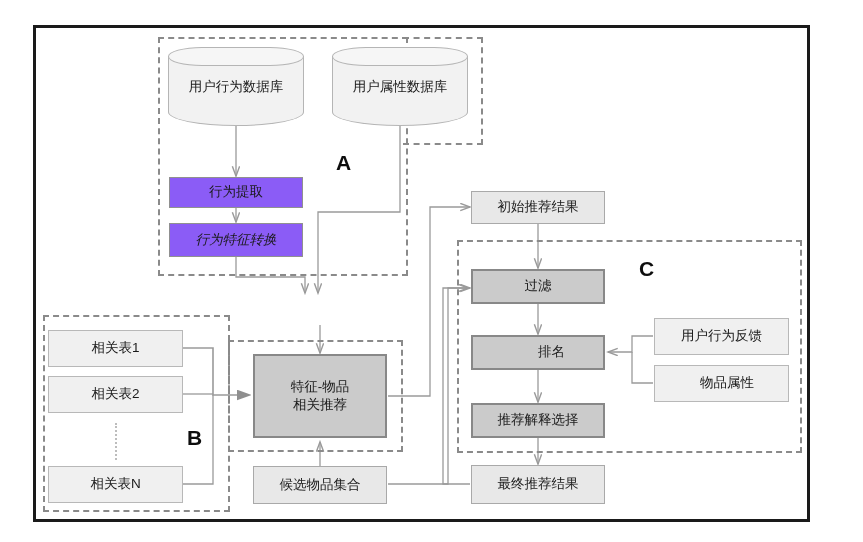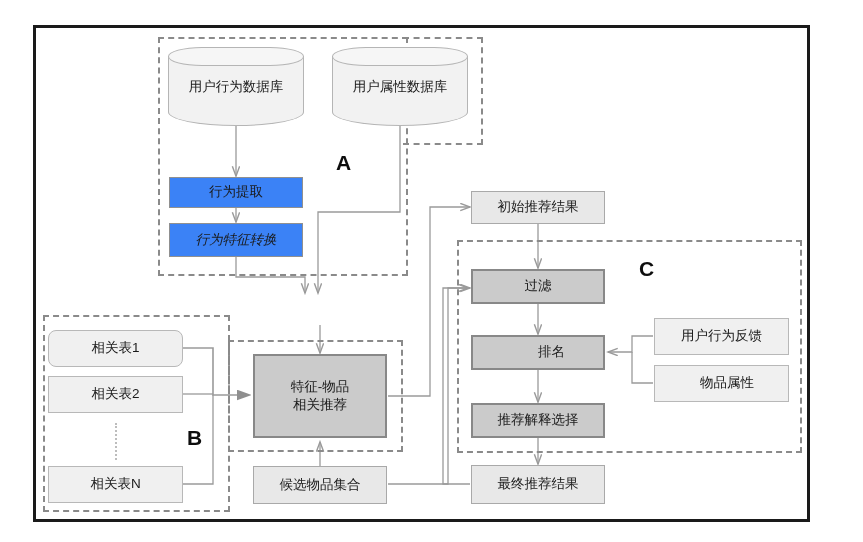--- a/index.html
+++ b/index.html
@@ -57,21 +57,21 @@
   }
   .node.light {
     background: #e8e8e8;
     border: 1.5px solid #a9a9a9;
   }
   .node.pale {
     background: #f0f0f0;
     border: 1.5px solid #b8b8b8;
   }
   .node.dark {
-    background: #3b82f6;
+    background: #8b5cf6;
     border: 1.5px solid #909090;
   }
   .node.strong {
     background: #cbcbcb;
     border: 2px solid #888888;
   }
   
   .cylinder {
     position: absolute;
     box-sizing: border-box;
@@ -216,21 +216,21 @@
 
   <div class="node strong" style="left:253px; top:354px; width:134px; height:84px; flex-direction:column;">
     <span>特征-物品</span>
     <span>相关推荐</span>
   </div>
 
   <div class="node light" style="left:253px; top:466px; width:134px; height:38px;">
     <span>候选物品集合</span>
   </div>
 
-  <div class="node pale" style="left:48px; top:330px; width:135px; height:37px;border-radius:8px;">
+  <div class="node pale" style="left:48px; top:330px; width:135px; height:37px;">
     <span>相关表1</span>
   </div>
 
   <div class="node pale" style="left:48px; top:376px; width:135px; height:37px;">
     <span>相关表2</span>
   </div>
 
   <div class="vdots" style="left:115px; top:423px; height:37px;"></div>
 
   <div class="node pale" style="left:48px; top:466px; width:135px; height:37px;">

